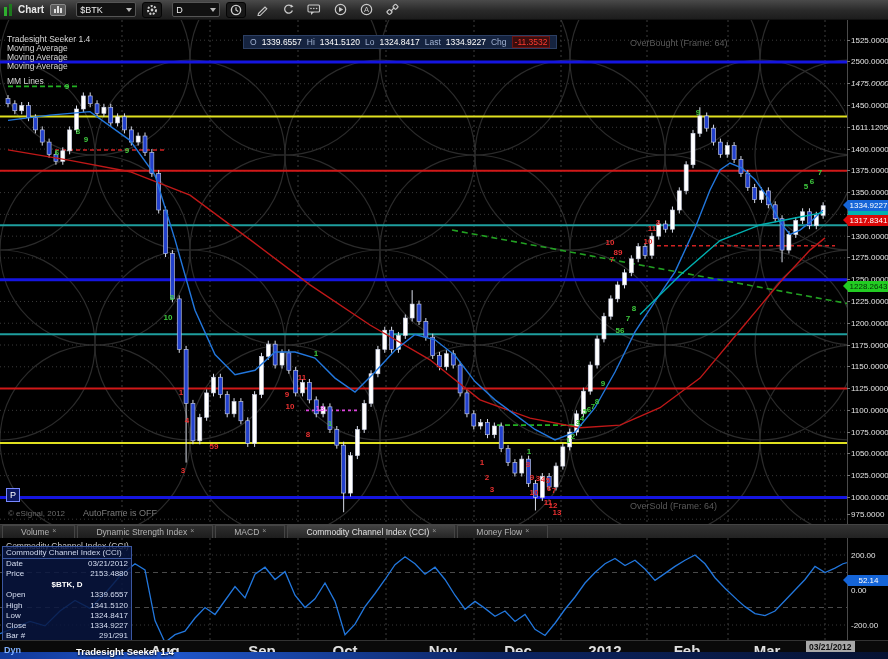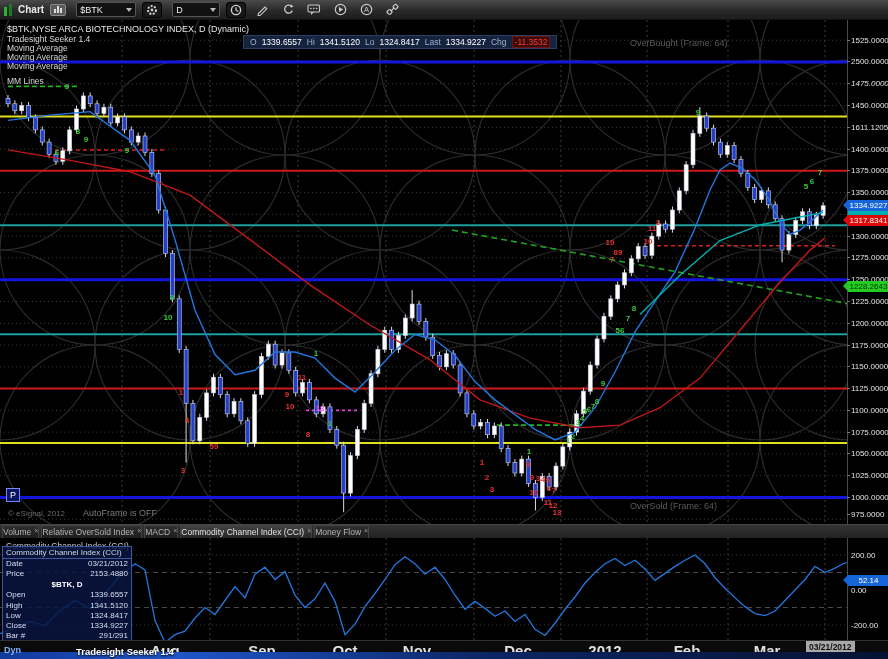--- a/index.html
+++ b/index.html
@@ -51,21 +51,21 @@
   .frame-label { position:absolute; color:#5a5a5a; font-size:9px; }
   .copyright { position:absolute; left:8px; top:489px; color:#6a6a6a; font-size:8px; }
   .autoframe { position:absolute; left:83px; top:488px; color:#7c7c7c; font-size:9px; }
   #pmarker { position:absolute; left:6px; top:468px; width:14px; height:14px; background:#0a1560;
     border:1px solid #7788ff; color:#fff; font-size:9px; text-align:center; line-height:13px; }
   .anno { position:absolute; font-size:8px; font-weight:bold; transform:translate(-50%,-50%); }
 
   
   #tabbar { position:absolute; left:0; top:524px; width:888px; height:14px;
     background:linear-gradient(#333,#222); border-top:1px solid #444; display:flex; align-items:flex-end; }
-  .tab { height:13px; display:flex; align-items:center; gap:3px; padding:0 0;
+  .tab { height:13px; display:flex; align-items:center; gap:3px; padding:0 18px;
     background:linear-gradient(#2e2e2e,#1d1d1d); border:1px solid #454545; border-bottom:none;
     color:#b5b5b5; font-size:8.5px; margin-left:2px; white-space:nowrap; }
   .tab.active { background:linear-gradient(#414141,#262626); color:#e2e2e2; }
   .tab .x { font-size:7px; color:#999; margin-top:-4px; }
 
   
   #cci { position:absolute; left:0; top:538px; width:847px; height:102px; background:#000; overflow:hidden; }
   #cci-axis { position:absolute; left:847px; top:538px; width:26px; height:102px; background:#000;
     border-left:1px solid #4a4a4a; }
   #cci-title { position:absolute; left:6px; top:541px; color:#c8c8c8; font-size:8.5px; }
@@ -480,21 +480,20 @@
         <line x1="809.4499999999999" y1="188.28369999999998" x2="809.4499999999999" y2="209.18529999999998" stroke="#d8dce8" stroke-width="1"></line>
         <rect x="807.4499999999999" y="191.76729999999998" width="4" height="13.93440000000001" fill="#2240cc" stroke="#cfd4e8" stroke-width="0.6"></rect>
         <line x1="816.3" y1="191.76729999999998" x2="816.3" y2="209.18529999999998" stroke="#d8dce8" stroke-width="1"></line>
         <rect x="814.3" y="195.2509" width="4" height="10.450799999999987" fill="#ffffff" stroke="#cfd4e8" stroke-width="0.6"></rect>
         <line x1="823.15" y1="182.25707199999994" x2="823.15" y2="198.7345" stroke="#d8dce8" stroke-width="1"></line>
         <rect x="821.15" y="185.74067199999993" width="4" height="9.510228000000069" fill="#ffffff" stroke="#cfd4e8" stroke-width="0.6"></rect>
         <polyline points="8,129.9334 70,140.3842 130,151.70589999999999 190,175.22019999999998 250,219.6361 310,264.9229 370,304.9843 430,339.8203 480,379.88169999999997 530,398.1706 580,407.7505 620,405.13779999999997 660,387.71979999999996 700,358.1092 740,310.2097 780,262.3102 810,230.08689999999999 825,217.8943" fill="none" stroke="#c01818" stroke-width="1.4"></polyline>
         <polyline points="8,100.3228 50,95.09740000000001 90,91.6138 130,120.3535 155,155.18949999999998 175,219.6361 195,290.179 215,334.5949 235,354.6256 255,350.2711 275,331.9822 295,331.9822 315,338.0785 335,358.1092 355,372.04359999999997 375,352.0129 395,330.24039999999997 415,314.56419999999997 435,319.7896 455,335.4658 475,361.5928 495,379.88169999999997 515,394.687 535,409.4923 555,419.9431 575,412.105 595,387.71979999999996 615,352.0129 635,311.9515 655,281.46999999999997 675,251.8594 695,208.31439999999998 710,169.9948 720,149.9641 730,142.9969 742,148.2223 755,159.54399999999998 768,177.8329 780,202.2181 790,214.4107 800,210.0562 812,200.47629999999998 823,190.0255" fill="none" stroke="#2277dd" stroke-width="1.4"></polyline>
         <polyline points="640,294.5335 680,255.343 720,220.50699999999998 760,204.83079999999998 800,196.99269999999999 823,192.63819999999998" fill="none" stroke="#00b0b0" stroke-width="1.4"></polyline>
       </svg>
-    <div class="ov-title" style="top:4px">$BTK,NYSE ARCA BIOTECHNOLOGY INDEX, D (Dynamic)</div>
     <div id="overlay-labels">
         <div class="ov-line" style="top: 14px;">Tradesight Seeker 1.4</div>
         <div class="ov-line" style="top: 23px;">Moving Average</div>
         <div class="ov-line" style="top: 32px;">Moving Average</div>
         <div class="ov-line" style="top: 41px;">Moving Average</div>
         <div class="ov-line" style="top: 56px;">MM Lines</div>
       </div>
     <div id="ohlcbar">
       <span>O</span>
         <b>1339.6557</b>
@@ -600,21 +599,21 @@
       <div class="ptag" style="top: 195.121px; background: rgb(221, 8, 8); color: rgb(255, 255, 255);">1317.8341<span class="arr" style="border-right: 5px solid rgb(221, 8, 8);"></span></div>
       <div class="ptag" style="top: 261px; background: rgb(34, 204, 34); color: rgb(6, 48, 6);">1228.2643<span class="arr" style="border-right: 5px solid rgb(34, 204, 34);"></span></div>
     </div>
 
   <div id="tabbar">
       <div class="tab">
         <span>Volume</span>
         <span class="x">×</span>
       </div>
       <div class="tab">
-        <span>Relative OverSold Index</span>
+        <span>Dynamic Strength Index</span>
         <span class="x">×</span>
       </div>
       <div class="tab">
         <span>MACD</span>
         <span class="x">×</span>
       </div>
       <div class="tab active">
         <span>Commodity Channel Index (CCI)</span>
         <span class="x">×</span>
       </div>
@@ -686,21 +685,21 @@
           <span>Bar Index</span>
           <span>0</span>
         </div>
       </div>
   </div>
 
   <div id="taxis">
       <div class="month" style="left: 165px;">Aug</div>
       <div class="month" style="left: 262px;">Sep</div>
       <div class="month" style="left: 345px;">Oct</div>
-      <div class="month" style="left: 417px;">Nov</div>
+      <div class="month" style="left: 443px;">Nov</div>
       <div class="month" style="left: 518px;">Dec</div>
       <div class="month" style="left: 605px;">2012</div>
       <div class="month" style="left: 687px;">Feb</div>
       <div class="month" style="left: 767px;">Mar</div>
       <div id="datebox" style="left: 806px;">03/21/2012</div>
     </div>
   <div id="dyn">Dyn</div>
   <div id="brand">Tradesight Seeker 1.4</div>
   <div id="statusbar"></div>
 

